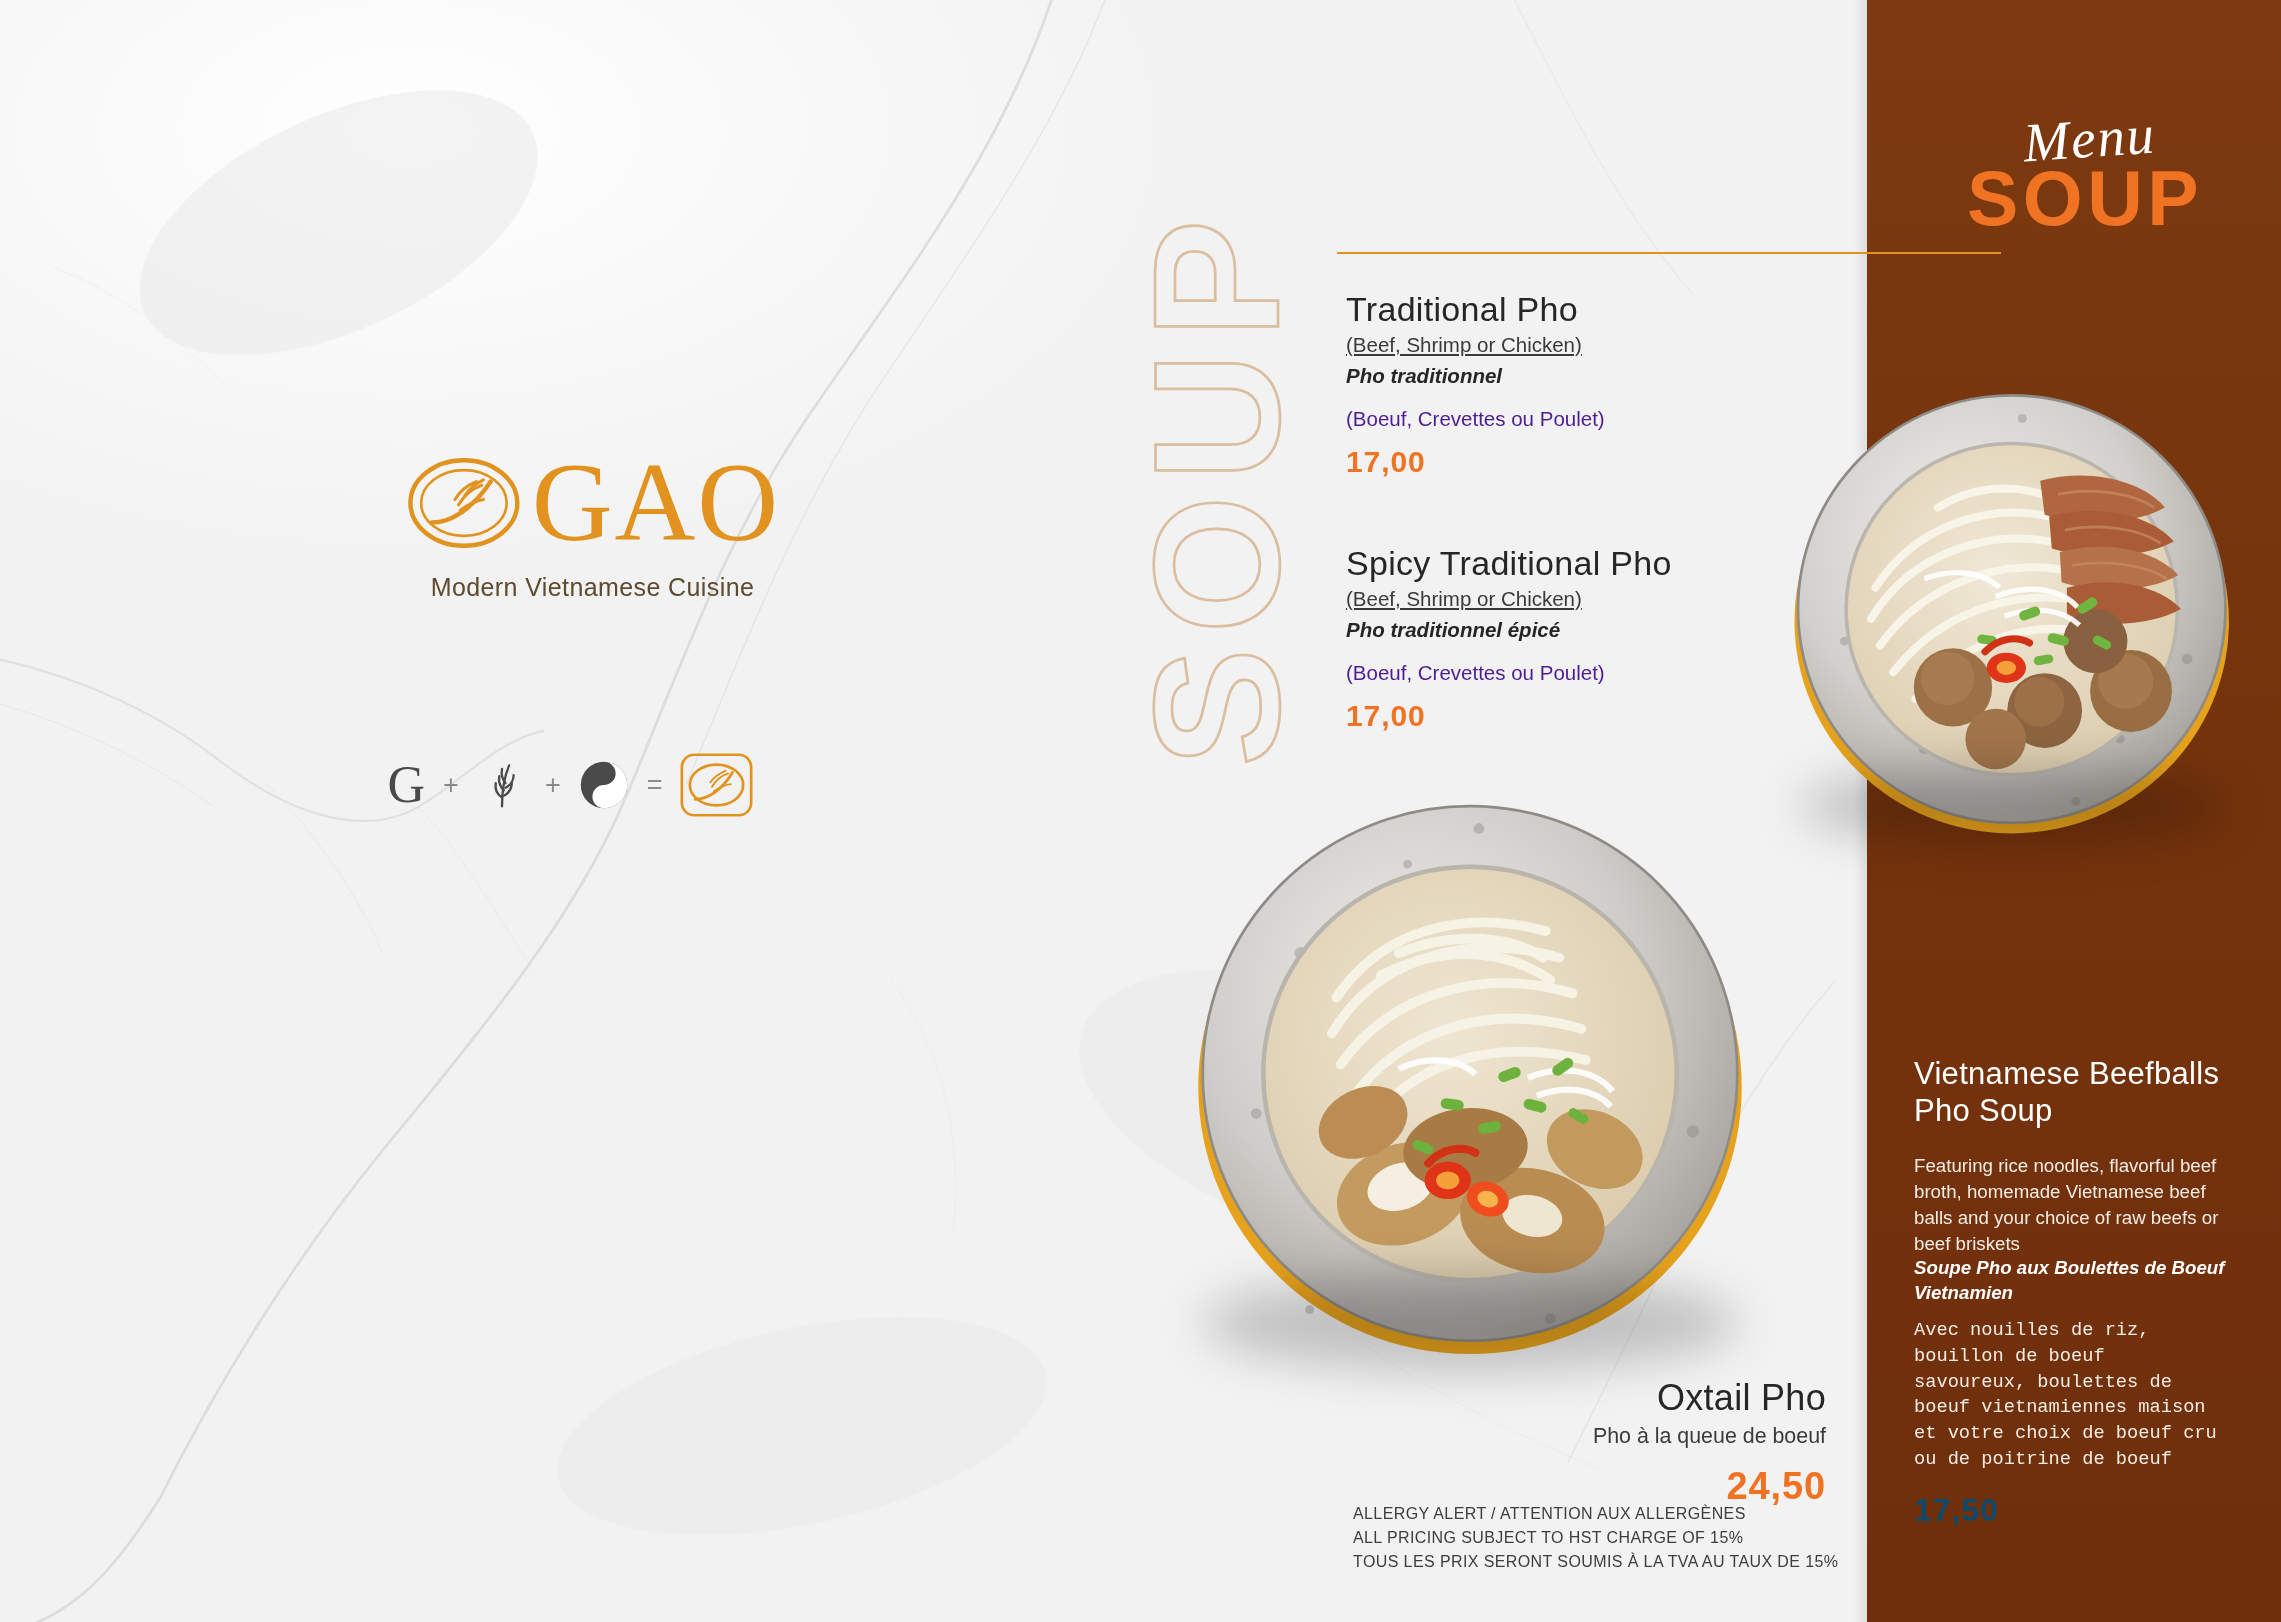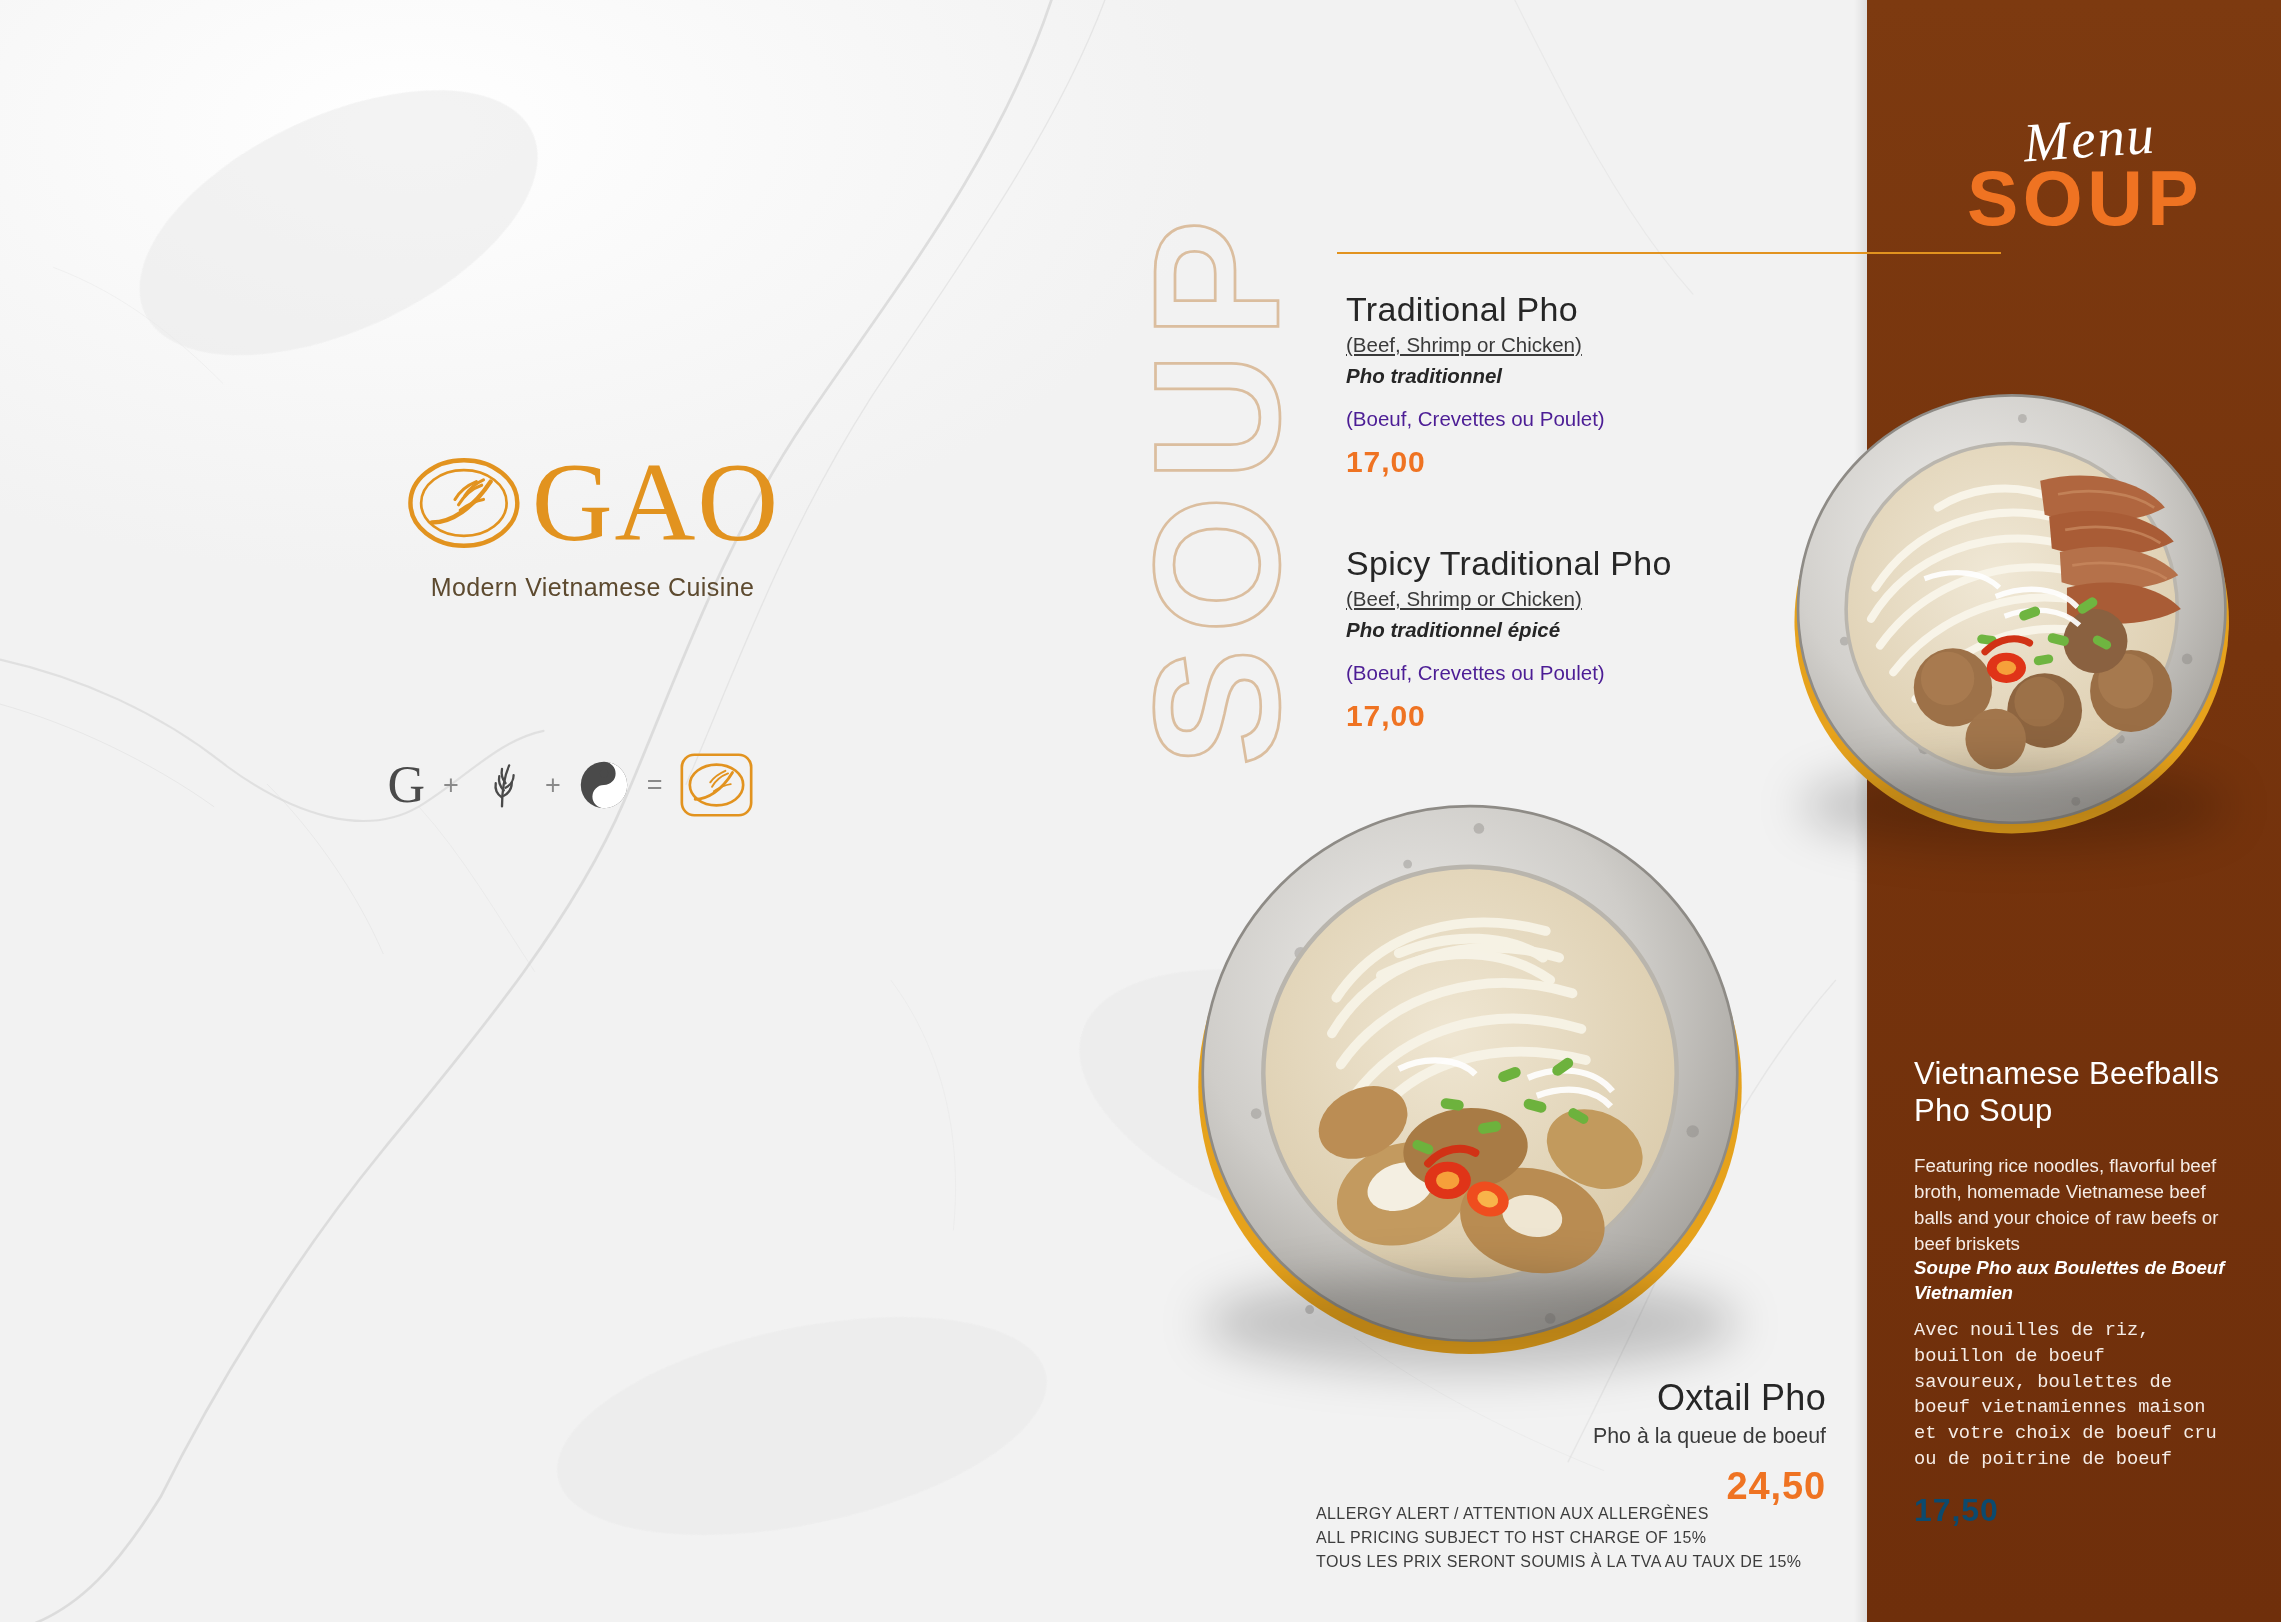--- a/index.html
+++ b/index.html
@@ -205,21 +205,21 @@
     width: 454px;
     text-align: right;
   }
   .oxtail .item-title { font-size: 36px; }
   .oxtail .ox-fr { font-size: 21.4px; color: #3a3a3a; margin-top: 5.3px; }
   .oxtail .item-price { font-size: 38px; margin-top: 16px; }
 
   
   .allergy {
     position: absolute;
-    left: 1316px; top: 1502px;
+    left: 1353px; top: 1502px;
     width: 535px;
     color: #3d3d3d;
     font-size: 16px;
     line-height: 1.5;
     letter-spacing: 0.4px;
   }
 
   
   .feature {
     position: absolute;

